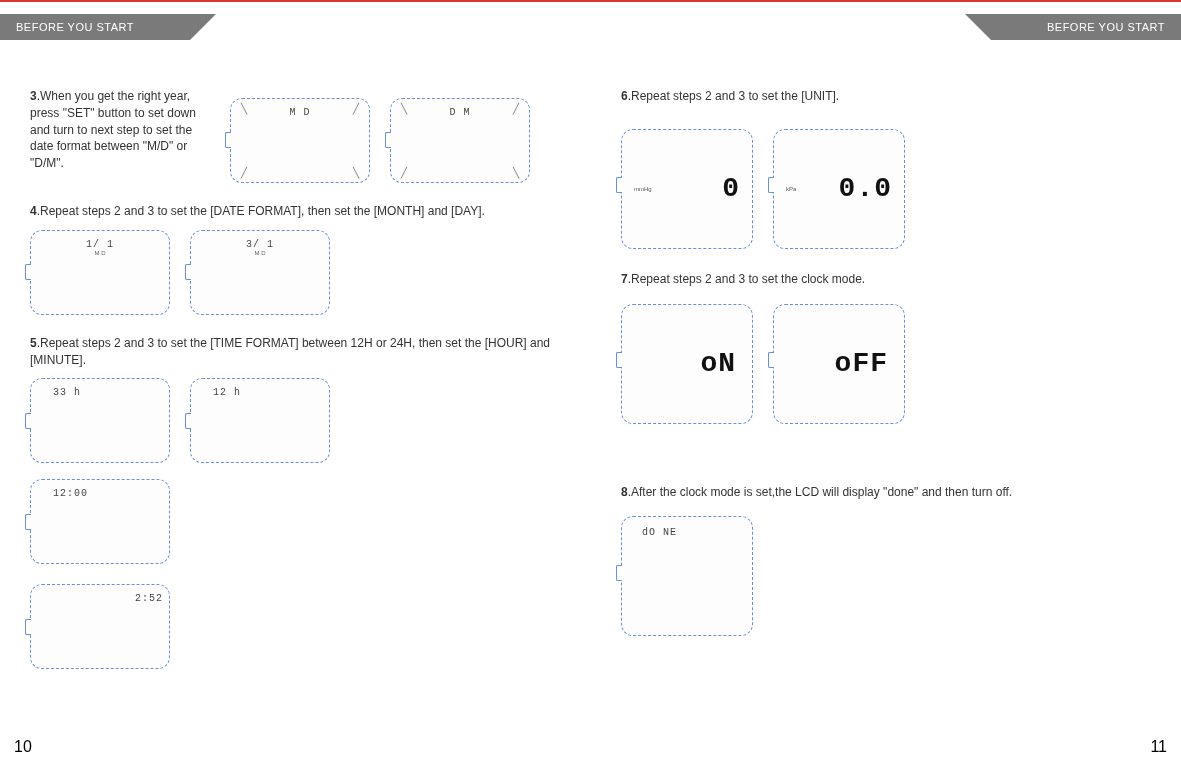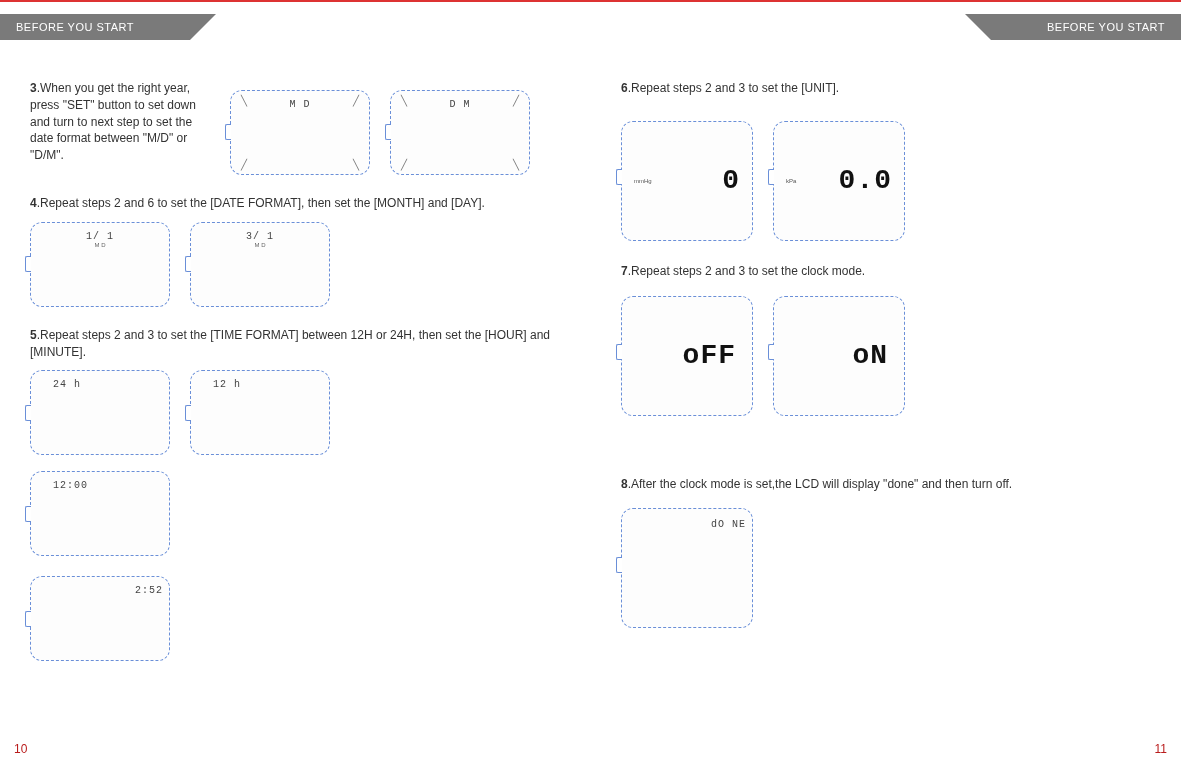--- a/index.html
+++ b/index.html
@@ -61,21 +61,21 @@
   }
   .header-tab-right::before {
     content: "";
     position: absolute;
     left: -26px; top: 0;
     border-right: 26px solid #7a7a7a;
     border-top: 0 solid transparent;
     border-bottom: 26px solid transparent;
   }
 
-  .content { position: absolute; top: 80px; left: 30px; right: 30px; }
+  .content { position: absolute; top: 88px; left: 30px; right: 30px; }
 
   .step {
     margin-bottom: 20px;
   }
   .step-row {
     display: flex;
     align-items: flex-start;
     gap: 20px;
   }
   .step-text {
@@ -127,22 +127,22 @@
     color: #777;
   }
   .lcd .corner-tl { top: 4px; left: 10px; }
   .lcd .corner-tr { top: 4px; right: 10px; }
   .lcd .corner-bl { bottom: 4px; left: 10px; }
   .lcd .corner-br { bottom: 4px; right: 10px; }
 
   .page-num {
     position: absolute;
     bottom: 12px;
-    font-size: 12px;
-    color: #b91c1c;
+    font-size: 16px;
+    color: #000000;
   }
   .page-num-left { left: 14px; }
   .page-num-right { right: 14px; }
 
   
   .step3-text { width: 180px; }
 </style>
 </head>
 <body>
 
@@ -176,21 +176,21 @@
             <span class="flash-marks corner-tr">╱</span>
             <span class="flash-marks corner-bl">╱</span>
             <span class="flash-marks corner-br">╲</span>
           </div>
         </div>
       </div>
     </div>
 
     <div class="step">
       <div class="step-text">
-        <span class="step-num">4</span><span>.Repeat steps 2 and 6 to set the [DATE FORMAT], then set the [MONTH] and [DAY].</span>
+        <span class="step-num">4</span><span>.Repeat steps 2 and 3 to set the [DATE FORMAT], then set the [MONTH] and [DAY].</span>
       </div>
       <div class="lcd-row">
         <div class="lcd">
           <span class="lcd-tick"></span>
           <div class="seg-small" style="text-align:center;padding-top:4px;">1/ 1</div>
           <div class="lcd-sub">M   D</div>
         </div>
         <div class="lcd">
           <span class="lcd-tick"></span>
           <div class="seg-small" style="text-align:center;padding-top:4px;">3/ 1</div>
@@ -199,21 +199,21 @@
       </div>
     </div>
 
     <div class="step">
       <div class="step-text">
         <span class="step-num">5</span><span>.Repeat steps 2 and 3 to set the [TIME FORMAT] between 12H or 24H, then set the [HOUR]  and [MINUTE].</span>
       </div>
       <div class="lcd-row">
         <div class="lcd">
           <span class="lcd-tick"></span>
-          <div class="seg-small" style="text-align:left;padding:4px 0 0 16px;">24 h</div>
+          <div class="seg-small" style="text-align:left;padding:4px 0 0 16px;">33 h</div>
         </div>
         <div class="lcd">
           <span class="lcd-tick"></span>
           <div class="seg-small" style="text-align:left;padding:4px 0 0 16px;">12 h</div>
         </div>
       </div>
       <div class="lcd-row" style="margin-top:16px;flex-direction:column;">
         <div class="lcd">
           <span class="lcd-tick"></span>
           <div class="seg-small" style="text-align:left;padding:4px 0 0 16px;">12:00</div>
@@ -259,37 +259,37 @@
       </div>
     </div>
 
     <div class="step" style="margin-top:22px;">
       <div class="step-text">
         <span class="step-num">7</span><span>.Repeat steps 2 and 3 to set the clock mode.</span>
       </div>
       <div class="lcd-row" style="margin-top:16px;">
         <div class="lcd sq">
           <span class="lcd-tick"></span>
+          <div class="lcd-main seg-big" style="justify-content:flex-end;padding-right:10px;">oN</div>
+        </div>
+        <div class="lcd sq">
+          <span class="lcd-tick"></span>
           <div class="lcd-main seg-big" style="justify-content:flex-end;padding-right:10px;">oFF</div>
         </div>
-        <div class="lcd sq">
-          <span class="lcd-tick"></span>
-          <div class="lcd-main seg-big" style="justify-content:flex-end;padding-right:10px;">oN</div>
-        </div>
       </div>
     </div>
 
     <div class="step" style="margin-top:60px;">
       <div class="step-text">
         <span class="step-num">8</span><span>.After the clock mode is set,the LCD will display "done" and then turn off.</span>
       </div>
       <div class="lcd-row" style="margin-top:16px;">
         <div class="lcd sq">
           <span class="lcd-tick"></span>
-          <div class="seg-small" style="text-align:right;padding:6px 0 0 14px;">dO NE</div>
+          <div class="seg-small" style="text-align:left;padding:6px 0 0 14px;">dO NE</div>
         </div>
       </div>
     </div>
 
   </div>
 
   <div class="page-num page-num-right">11</div>
 </div>
 
 </body></html>

